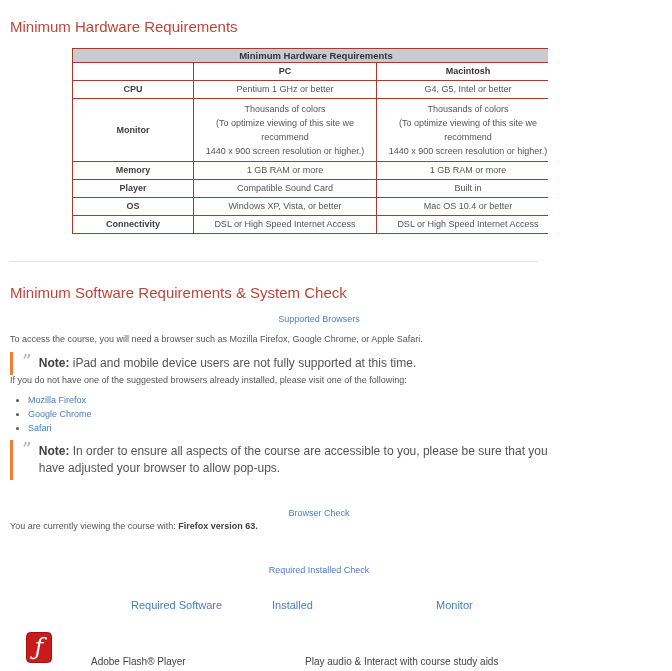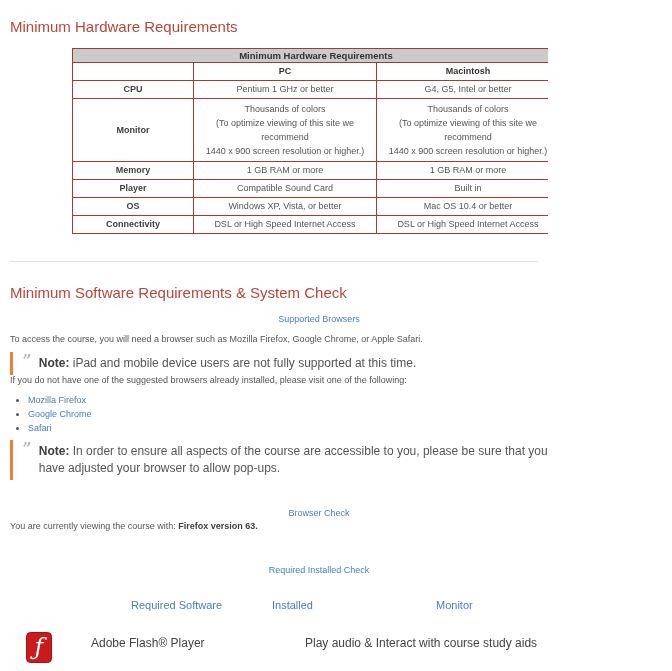--- a/index.html
+++ b/index.html
@@ -61,21 +61,21 @@
   ul.browser-list{margin:7px 0 0 10px;padding-left:18px;}
   ul.browser-list li{font-size:9px;line-height:14px;color:var(--text-gray);}
   ul.browser-list a{color:var(--link-blue);text-decoration:none;cursor:pointer;}
   
   .req-table{position:relative;height:109px;width:672px;}
   .req-header{position:absolute;top:23px;font-size:11px;color:var(--link-blue);white-space:nowrap;}
   .req-h-software{left:131px;}
   .req-h-installed{left:255px;padding-left:17px;}
   .req-h-purpose{left:436px;}
   .flash-icon{position:absolute;left:26px;top:56px;width:26px;height:31px;}
-  .req-cell{position:absolute;top:60px;font-size:12px;color:#444;white-space:nowrap;}
+  .req-cell{position:absolute;top:80px;font-size:10px;color:#444;white-space:nowrap;}
   .req-name{left:91px;}
   .req-installed{left:255px;}
   .req-purpose{left:305px;}
 </style>
 </head>
 <body>
 
 <div class="page">
 
   <h1 class="section-heading h1">Minimum Hardware Requirements</h1>

